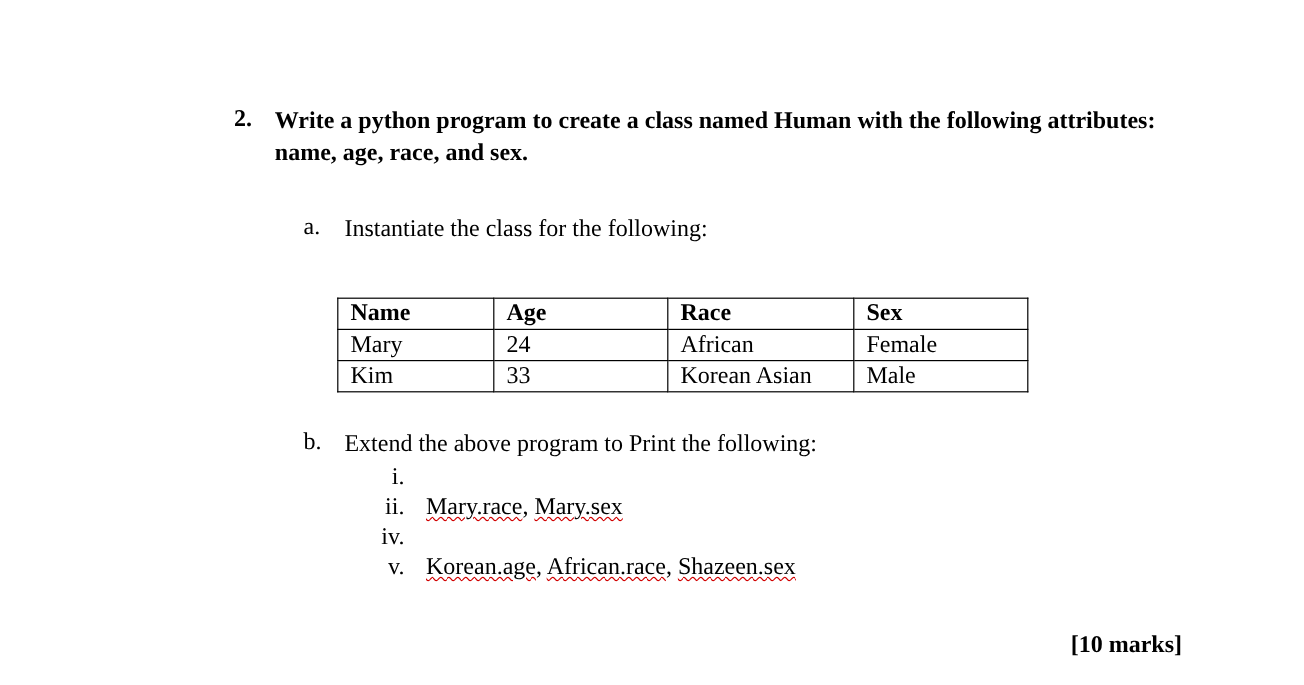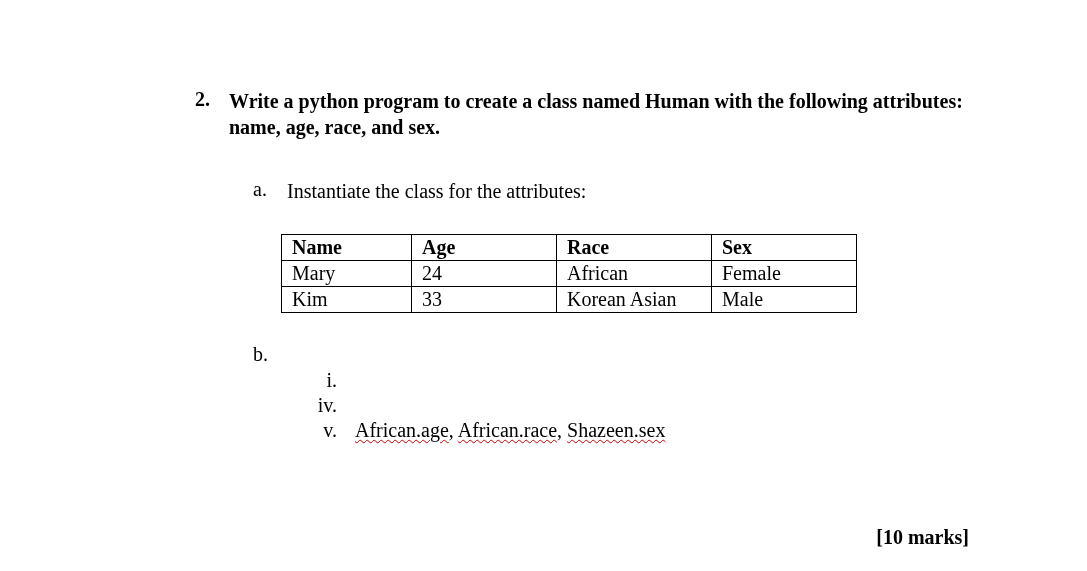--- a/index.html
+++ b/index.html
@@ -46,21 +46,21 @@
   }
   .sub-label {
     width: 34px;
     flex: 0 0 34px;
   }
   .sub-text {
     line-height: 1.3;
   }
   table.data {
     border-collapse: collapse;
-    margin-top: 30px;
+    margin-top: 44px;
     margin-left: 86px;
     width: 575px;
     table-layout: fixed;
   }
   table.data th, table.data td {
     border: 1px solid #000;
     padding: 1px 10px 1px 10px;
     text-align: left;
     font-weight: normal;
     vertical-align: top;
@@ -97,40 +97,40 @@
   
   .wavy {
     text-decoration-line: underline;
     text-decoration-style: wavy;
     text-decoration-color: #d00000;
     text-decoration-thickness: 1px;
     text-underline-offset: 2px;
   }
   .marks {
     position: absolute;
-    right: 118px;
+    right: 102px;
     top: 526px;
     font-weight: bold;
   }
 </style>
 </head>
 <body>
 
 <div class="page">
   <div class="content">
 
     <div class="q-row">
       <div class="q-num">2.</div>
       <div class="q-text">Write a python program to create a class named Human with the following attributes: name, age, race, and sex.</div>
     </div>
 
     <div class="sub">
       <div class="sub-row">
         <div class="sub-label">a.</div>
-        <div class="sub-text">Instantiate the class for the attributes:</div>
+        <div class="sub-text">Instantiate the class for the following:</div>
       </div>
     </div>
 
     <table class="data">
       <colgroup>
         <col class="c1">
           <col class="c2">
           <col class="c3">
           <col class="c4">
       </colgroup>
@@ -154,32 +154,40 @@
           <td>33</td>
           <td>Korean Asian</td>
           <td>Male</td>
         </tr>
       </tbody>
     </table>
 
     <div class="sub2">
       <div class="sub-row">
         <div class="sub-label">b.</div>
+        <div class="sub-text">Extend the above program to Print the following:</div>
       </div>
       <ul class="roman-list" style="margin-left:34px;">
         <li>
           <span class="rlabel">i.</span>
+        </li>
+        <li>
+          <span class="rlabel">ii.</span>
+          <span class="rtext">
+            <span class="wavy">Mary.race</span>,
+            <span class="wavy">Mary.sex</span>
+          </span>
         </li>
         <li>
           <span class="rlabel">iv.</span>
         </li>
         <li>
           <span class="rlabel">v.</span>
           <span class="rtext">
-            <span class="wavy">African.age</span>,
+            <span class="wavy">Korean.age</span>,
             <span class="wavy">African.race</span>,
             <span class="wavy">Shazeen.sex</span>
           </span>
         </li>
       </ul>
     </div>
 
   </div>
 
   <div class="marks">[10 marks]</div>

